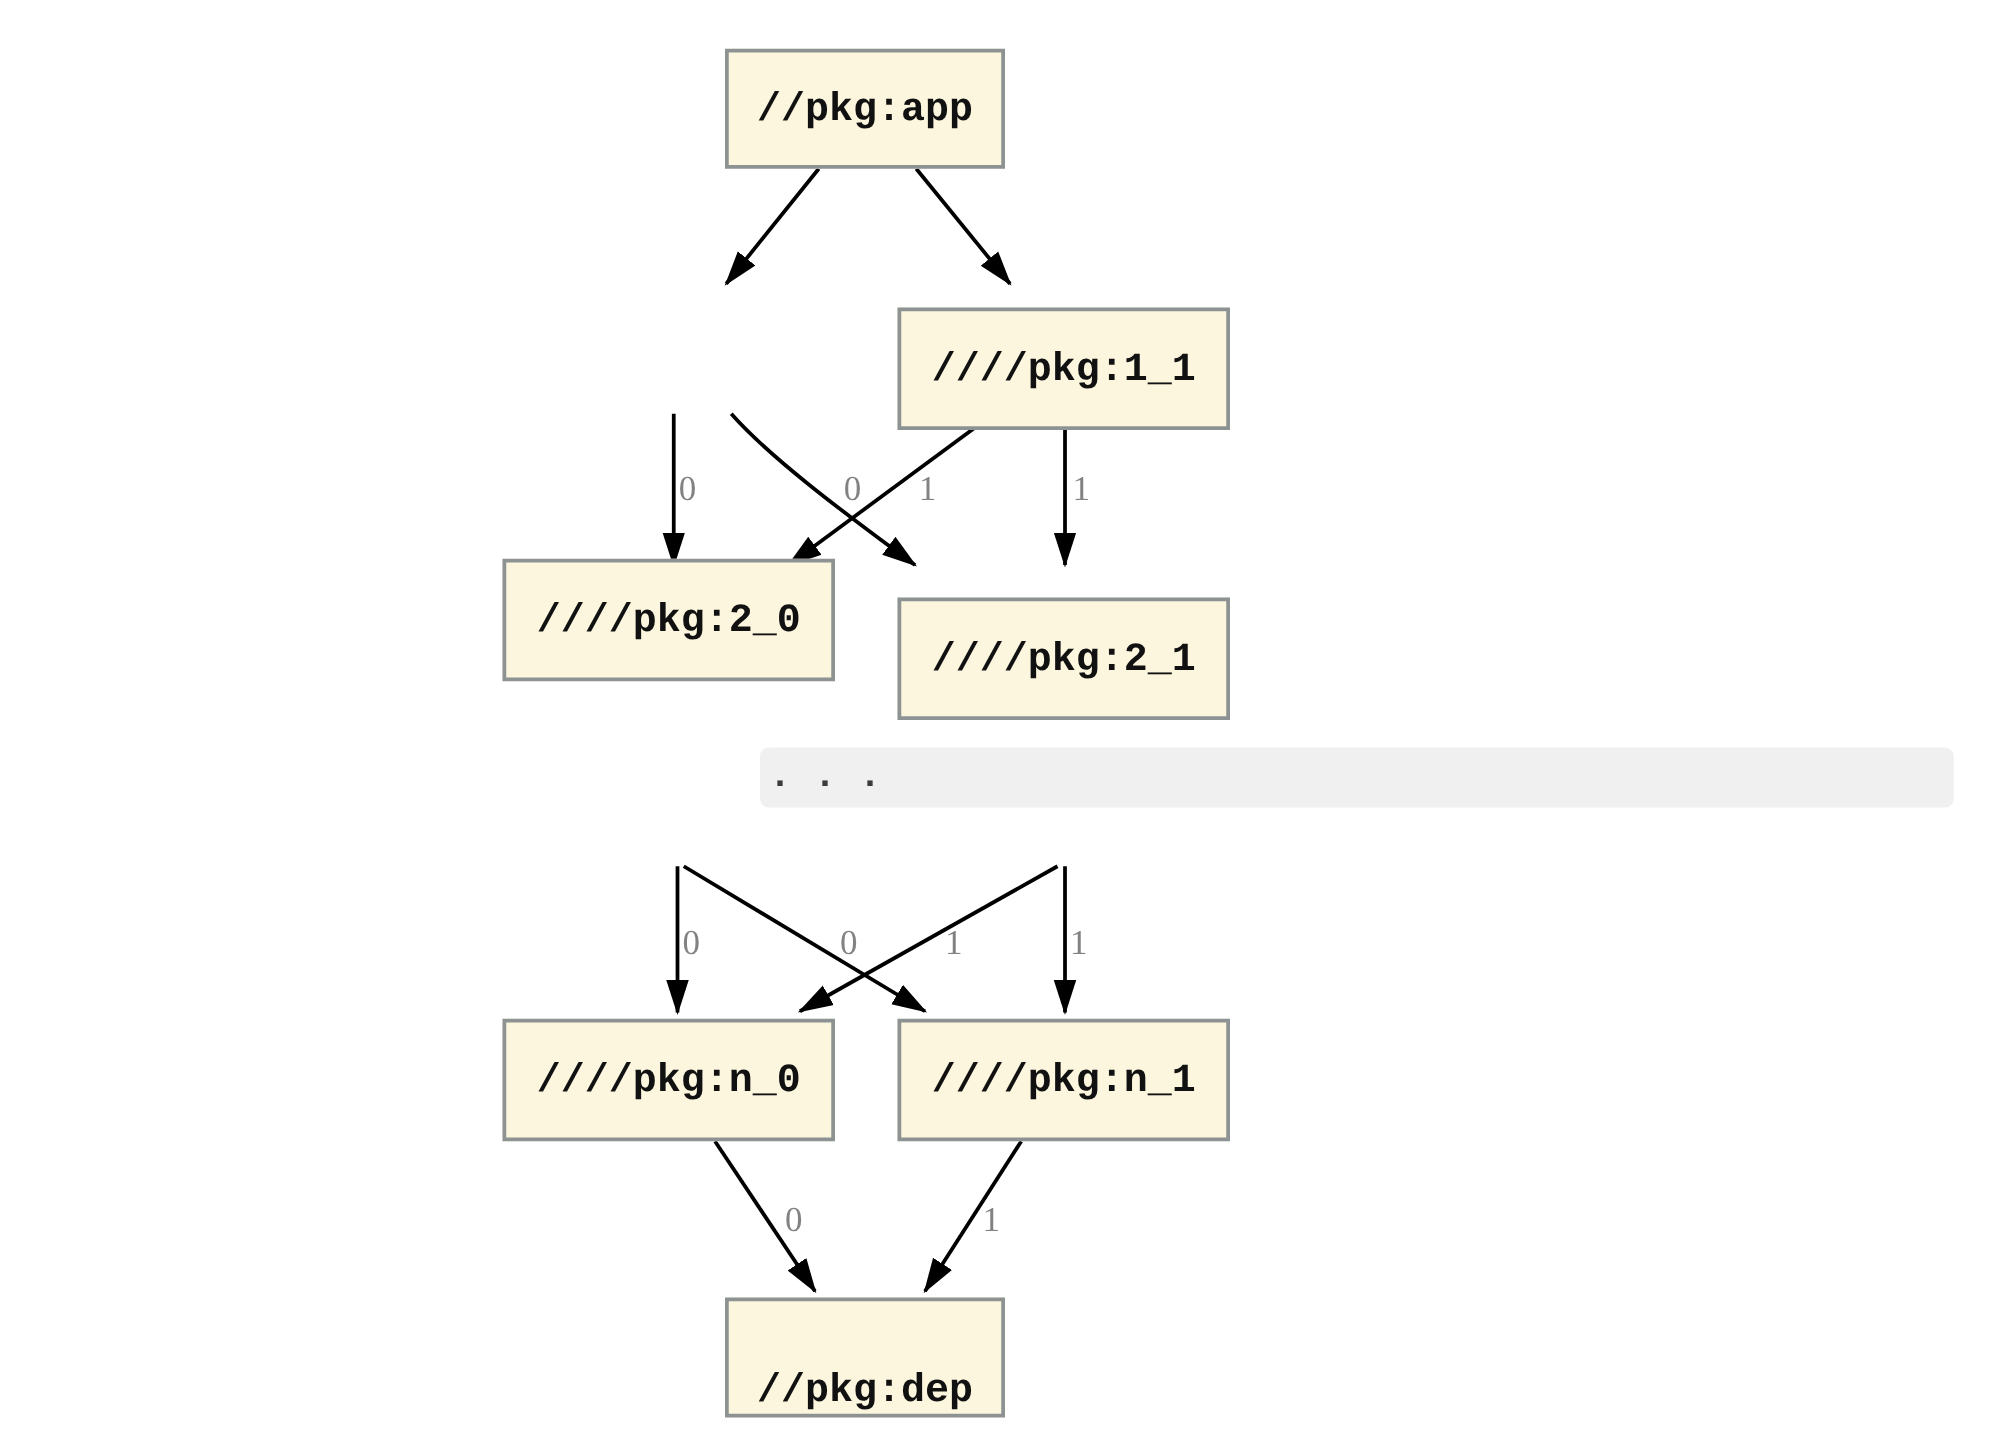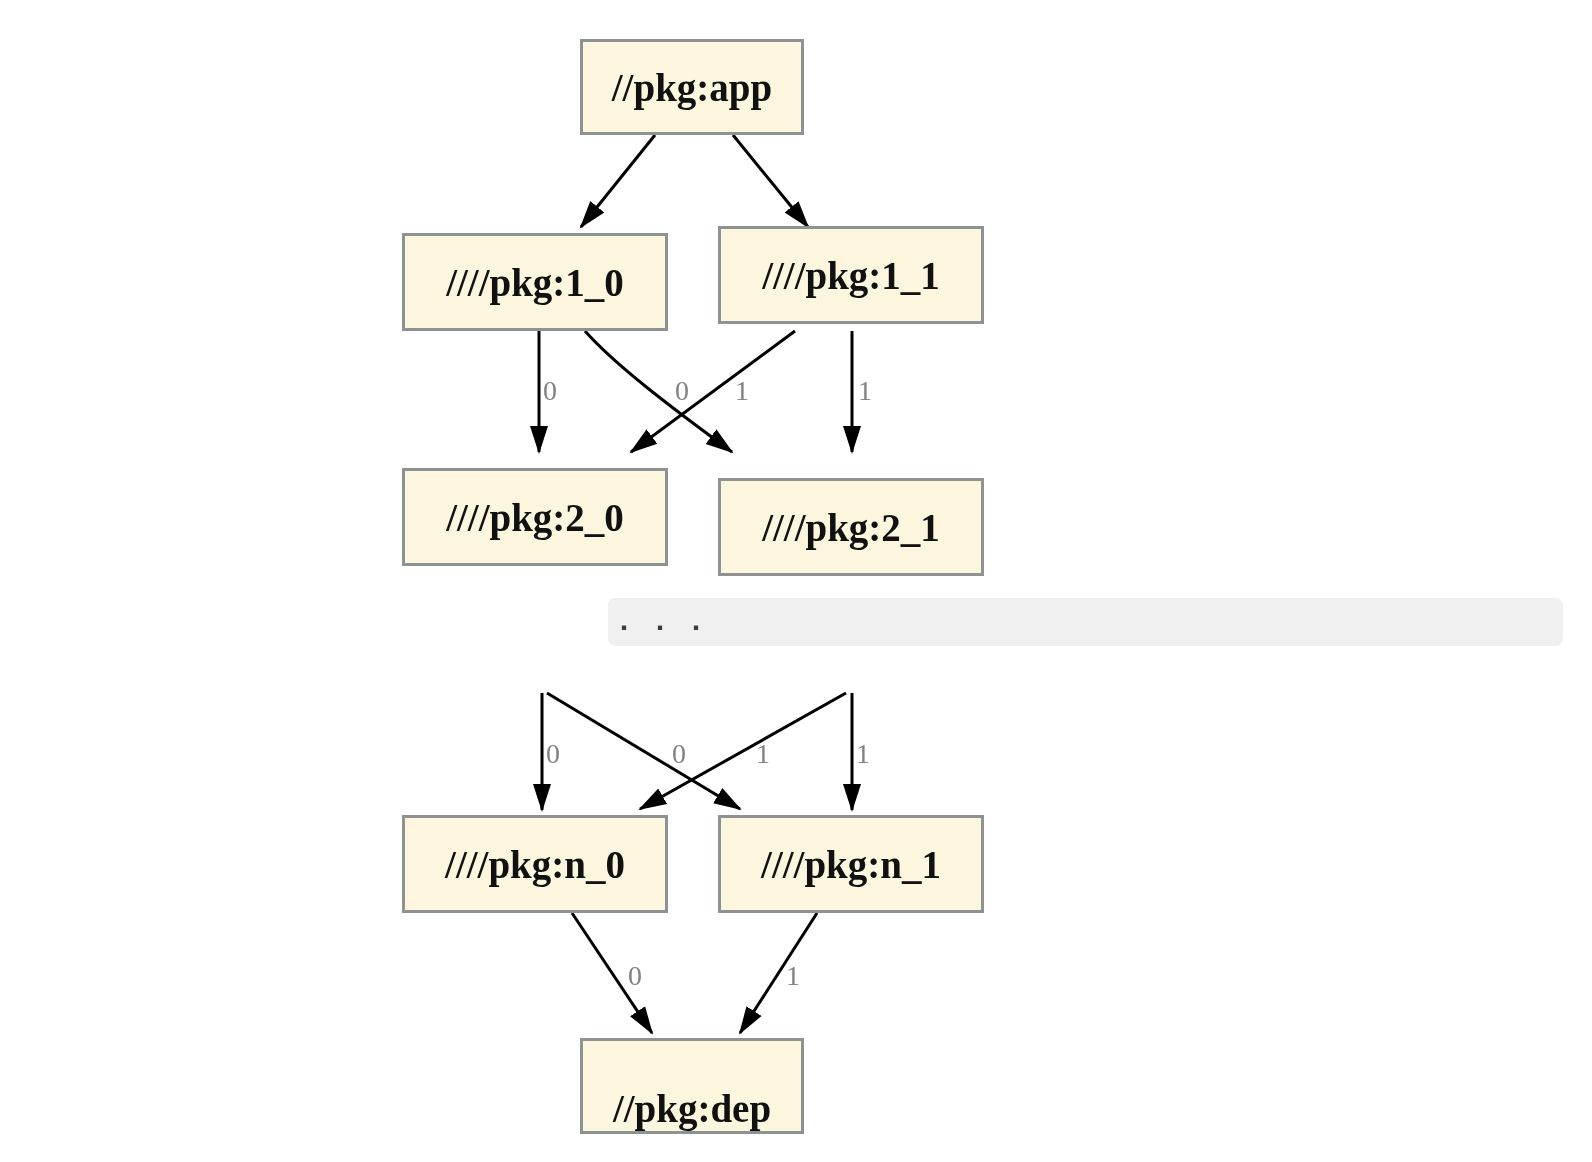--- a/index.html
+++ b/index.html
@@ -29,32 +29,32 @@
     fill:var(--edge-label-color);
   }
   .node{
     position:absolute;
     box-sizing:border-box;
     background:var(--node-fill);
     border:3px solid var(--node-border);
     display:flex;align-items:center;justify-content:center;
   }
   .node span{
-    font-family:Liberation Serif, serif;
+    font-family:Liberation Mono, monospace;
     font-weight:bold;
-    font-size:39px;
+    font-size:32px;
     color:var(--node-text);
     white-space:pre;
   }
   .rowbox{width:266px;height:98px;}
   .endbox{width:224px;height:96px;}
   #node-app      {left:580px;top:39px;}
   #node-pkg1-0   {left:402px;top:233px;}
-  #node-pkg1-1   {left:718px;top:226px;}
-  #node-pkg2-0   {left:402px;top:468px;}
+  #node-pkg1-1   {left:718px;top:246px;}
+  #node-pkg2-0   {left:402px;top:447px;}
   #node-pkg2-1   {left:718px;top:457px;margin-top:21px;}
   #node-pkgn-0   {left:402px;top:815px;}
   #node-pkgn-1   {left:718px;top:815px;text-align:right;}
   #node-dep      {left:580px;top:1038px;align-items:flex-end;}
   #ellipsis-band{
     position:absolute;
     left:608px;top:598px;
     width:955px;height:48px;
     background:var(--band-fill);
     border-radius:7px;
@@ -108,23 +108,20 @@
     <text class="elabel" x="756" y="763">1</text>
     <text class="elabel" x="856" y="763">1</text>
 
     <text class="elabel" x="628" y="985">0</text>
     <text class="elabel" x="786" y="985">1</text>
   </svg>
 
   <div class="node endbox" id="node-app">
     <span>//pkg:app</span>
   </div>
-  <div class="node rowbox" id="node-pkg1-0">
-    <span>////pkg:1_0</span>
-  </div>
   <div class="node rowbox" id="node-pkg1-1">
     <span>////pkg:1_1</span>
   </div>
   <div class="node rowbox" id="node-pkg2-0">
     <span>////pkg:2_0</span>
   </div>
   <div class="node rowbox" id="node-pkg2-1">
     <span>////pkg:2_1</span>
   </div>
 

